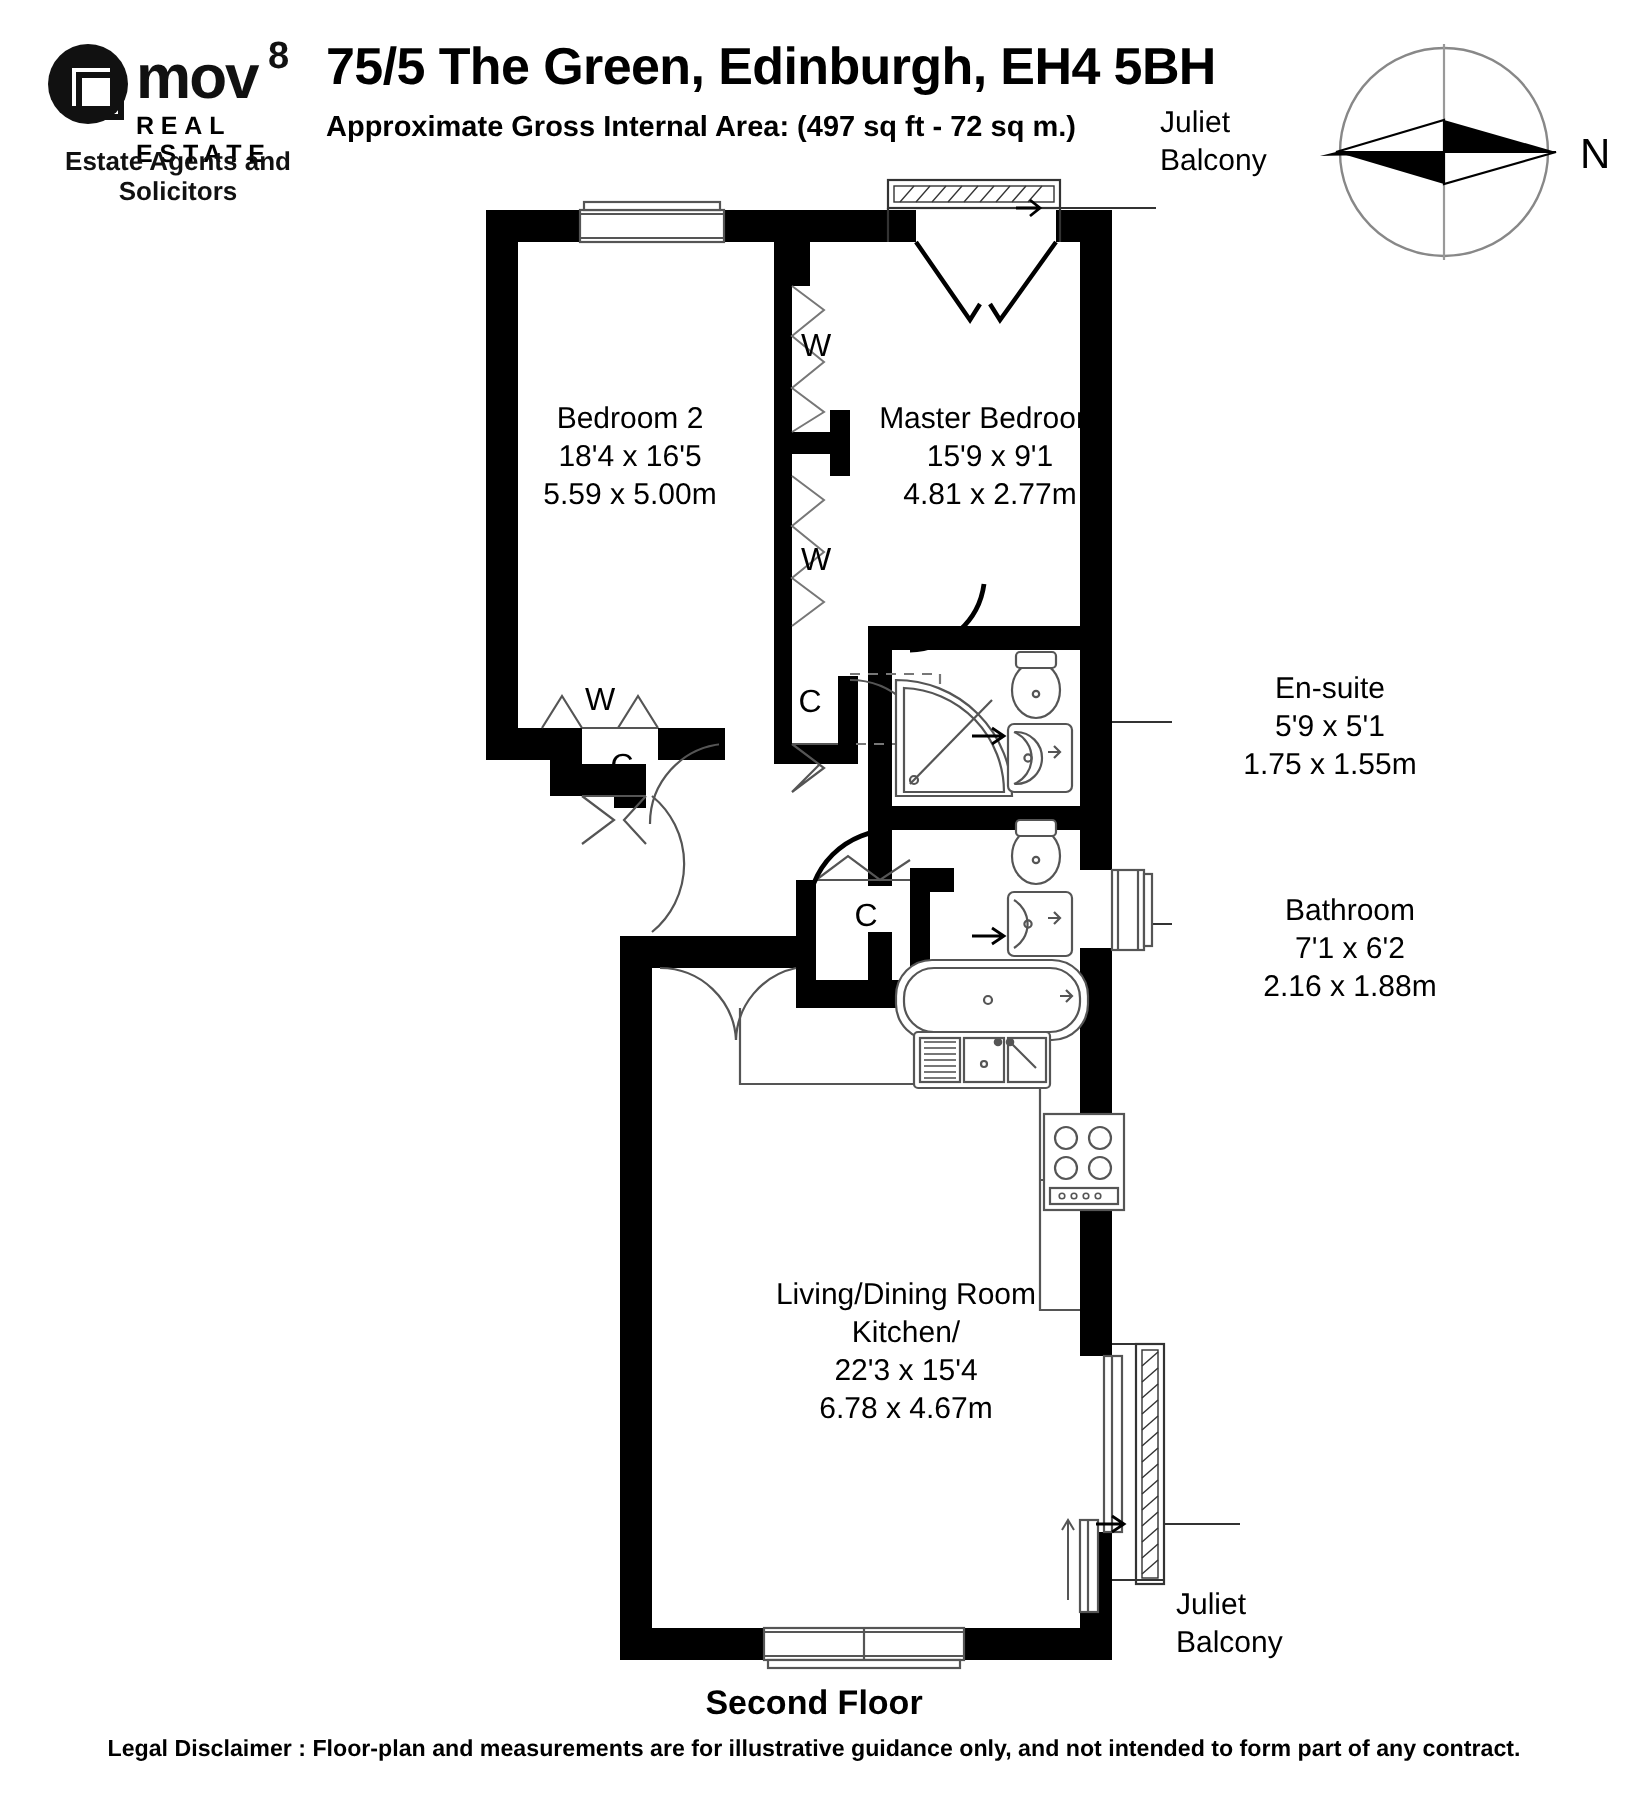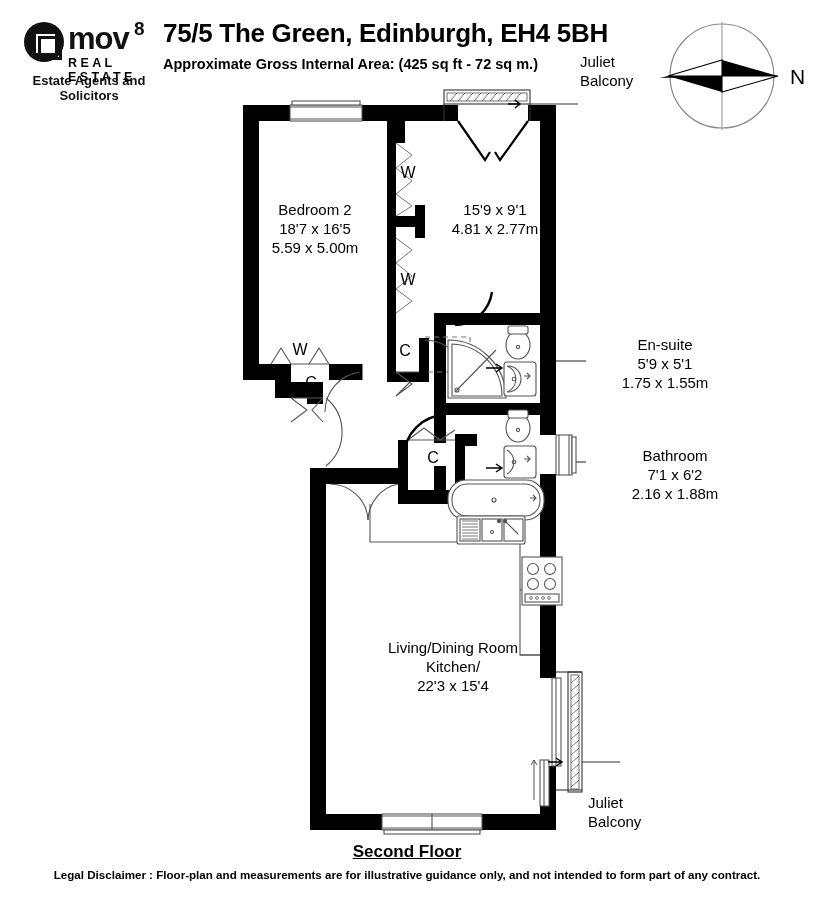--- a/index.html
+++ b/index.html
@@ -33,42 +33,42 @@
 
   
   #plan{position:absolute;left:0;top:0;width:814px;height:900px;}
 
   
   .lab{position:absolute;font-size:15px;line-height:19px;white-space:nowrap;}
   .lab.c{text-align:center;}
   .lab.l{text-align:left;}
 
   #floorname{position:absolute;left:0;top:842px;width:814px;text-align:center;
-       font-size:17px;font-weight:bold;text-decoration:underline;}
+       font-size:17px;font-weight:bold;}
   #disclaimer{position:absolute;left:0;top:868px;width:814px;text-align:center;
        font-size:11.6px;font-weight:bold;}
 </style>
 </head>
 <body>
 
 <div id="header">
 
   <div id="logo">
     <div class="mark">
       <div class="sq"></div>
       <div class="sqb"></div>
     </div>
     <div class="word">mov</div>
     <div class="sup">8</div>
     <div class="sub1">REAL ESTATE</div>
     <div class="sub2">Estate Agents and Solicitors</div>
   </div>
 
   <div id="title">75/5 The Green, Edinburgh, EH4 5BH</div>
-  <div id="subtitle">Approximate Gross Internal Area: (425 sq ft - 72 sq m.)</div>
+  <div id="subtitle">Approximate Gross Internal Area: (497 sq ft - 72 sq m.)</div>
 
   <svg id="compass" viewBox="0 0 150 130">
     <circle cx="62" cy="62" r="52" fill="none" stroke="#888" stroke-width="1.2"></circle>
     <line x1="62" y1="8" x2="62" y2="116" stroke="#999" stroke-width="1.1"></line>
     <line x1="8" y1="62" x2="116" y2="62" stroke="#999" stroke-width="1.1"></line>
 
     <polygon points="62,62 118,62 0,64 62,62" fill="#000"></polygon>
     <polygon points="0,64 62,62 8,62" fill="#000"></polygon>
     <polygon points="62,62 118,62 62,46" fill="#000"></polygon>
     <polygon points="62,62 8,62 62,46" fill="#fff" stroke="#000" stroke-width="1.1"></polygon>
@@ -363,45 +363,47 @@
     <text x="408" y="178">W</text>
     <text x="408" y="285">W</text>
     <text x="405" y="356">C</text>
     <text x="311" y="388">C</text>
     <text x="433" y="463">C</text>
   </g>
 </svg>
 
 <div class="lab c" style="left:222px;top:200px;width:186px;">
   <div>Bedroom 2</div>
-  <div>18'7 x 16'5</div>
+  <div>18'4 x 16'5</div>
   <div>5.59 x 5.00m</div>
 </div>
 
 <div class="lab c" style="left:400px;top:200px;width:190px;">
+  <div>Master Bedroom</div>
   <div>15'9 x 9'1</div>
   <div>4.81 x 2.77m</div>
 </div>
 
 <div class="lab c" style="left:570px;top:335px;width:190px;">
   <div>En-suite</div>
   <div>5'9 x 5'1</div>
   <div>1.75 x 1.55m</div>
 </div>
 
 <div class="lab c" style="left:580px;top:446px;width:190px;">
   <div>Bathroom</div>
   <div>7'1 x 6'2</div>
   <div>2.16 x 1.88m</div>
 </div>
 
 <div class="lab c" style="left:330px;top:638px;width:246px;">
   <div>Living/Dining Room</div>
   <div>Kitchen/</div>
   <div>22'3 x 15'4</div>
+  <div>6.78 x 4.67m</div>
 </div>
 
 <div class="lab l" style="left:580px;top:52px;">
   <div>Juliet</div>
   <div>Balcony</div>
 </div>
 
 <div class="lab l" style="left:588px;top:793px;">
   <div>Juliet</div>
   <div>Balcony</div>

